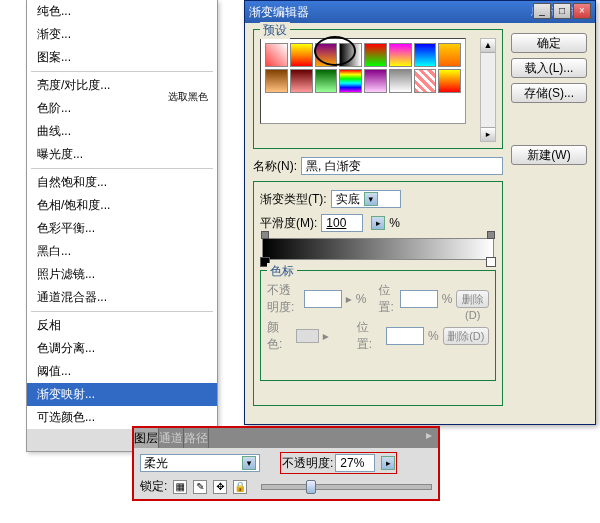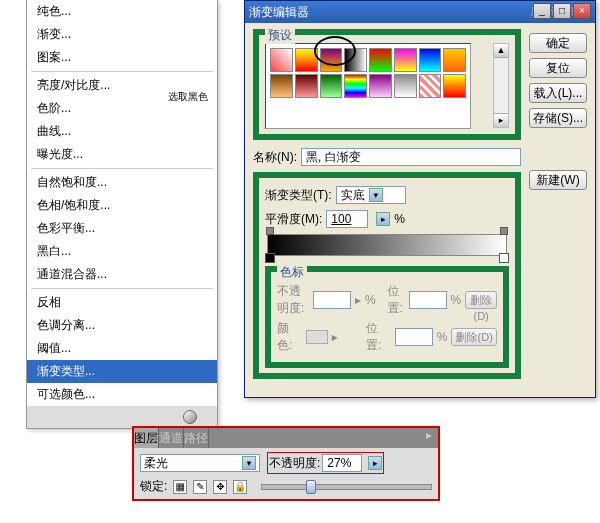--- a/index.html
+++ b/index.html
@@ -22,21 +22,21 @@
 .titlebar{height:22px;background:linear-gradient(#3b78d8,#2a5db0);display:flex;align-items:center;padding:0 4px;color:#fff;font-size:12px}
 .titlebar .spacer{flex:1}
 .tb-right{position:absolute;right:4px;top:2px;display:flex;gap:2px}
 .winbtn{width:18px;height:16px;background:linear-gradient(#e8e8e8,#c0c0c0);border:1px solid #555;font-size:10px;text-align:center;line-height:14px;cursor:default}
 .winbtn.close{background:linear-gradient(#f08080,#d04040);color:#fff}
 .dlg-body{padding:6px 8px 10px;display:flex;gap:8px}
 .left-col{flex:1}
 .right-col{width:76px;display:flex;flex-direction:column;gap:5px;padding-top:4px}
 .btn{height:20px;border:1px solid #888;background:linear-gradient(#fff,#ddd);border-radius:3px;font-size:12px;text-align:center;line-height:18px;cursor:default}
 
-.group{border:6px solid #15803d;padding:8px 6px 5px;margin-bottom:8px;position:relative}
+.group{border:1px solid #15803d;padding:8px 6px 24px;margin-bottom:8px;position:relative}
 .group-title{position:absolute;top:-8px;left:6px;background:#ece9d8;padding:0 3px;color:#30578c;font-size:12px}
 
 .preset-grid{width:206px;height:86px;border:1px inset #999;background:#fff;padding:4px;display:grid;grid-template-columns:repeat(8,1fr);grid-template-rows:repeat(3,1fr);gap:2px}
 .sw{border:1px solid #888}
 .scroll-v{width:16px;background:#eee;border:1px solid #bbb;position:absolute;right:6px;top:8px;bottom:6px}
 .scroll-btn{height:14px;background:linear-gradient(#fff,#ccc);border-bottom:1px solid #aaa;text-align:center;font-size:9px;line-height:12px}
 .scroll-btn.bot{position:absolute;bottom:0;width:100%;border-top:1px solid #aaa;border-bottom:none}
 
 .row{display:flex;align-items:center;gap:4px;margin-bottom:6px}
 .label{color:#000}
@@ -54,21 +54,21 @@
 .mini-btn{width:50px;height:18px;border:1px solid #aaa;background:linear-gradient(#f5f5f5,#e0e0e0);border-radius:3px;font-size:11px;text-align:center;line-height:16px;color:#888}
 .swatch-box{width:24px;height:14px;border:1px solid #aaa;background:#ddd}
 
 
 .layers{position:absolute;left:132px;top:426px;width:308px;border:2px solid #c00}
 .tabs{display:flex;background:#888;height:20px}
 .tab{padding:2px 0;color:#ccc;border-right:1px solid #666}
 .tab.active{background:#aaa;color:#000}
 .tab-menu{margin-left:auto;width:18px;text-align:center;color:#ccc}
 .lay-body{background:#ddd;padding:4px 6px}
-.lay-row{display:flex;align-items:center;gap:7px;margin-bottom:4px}
+.lay-row{display:flex;align-items:center;gap:20px;margin-bottom:4px}
 .blend-dd{flex:0 0 120px;height:18px;background:#fff;border:1px solid #7f9db9;display:flex;align-items:center;padding:0 3px}
 .opacity-box{display:flex;align-items:center;border:1px solid #c00;padding:1px}
 .lock-row{display:flex;align-items:center;gap:6px;font-size:11px}
 .lock-icn{width:14px;height:14px;border:1px solid #888;background:#fff;font-size:10px;text-align:center;line-height:12px}
 .slider{flex:1;height:6px;background:#bbb;border:1px solid #888;position:relative;margin-left:8px}
 .slider-thumb{position:absolute;top:-5px;left:26%;width:10px;height:14px;background:linear-gradient(#eef,#9bd);border:1px solid #678;border-radius:2px}
 </style>
 </head>
 <body>
 
@@ -80,26 +80,27 @@
       <div class="menu-sep"></div>
       <div class="menu-item">亮度/对比度...</div>
       <div class="menu-item">色阶...</div>
       <div class="menu-item">曲线...</div>
       <div class="menu-item">曝光度...</div>
       <div class="menu-sep"></div>
       <div class="menu-item">自然饱和度...</div>
       <div class="menu-item">色相/饱和度...</div>
       <div class="menu-item">色彩平衡...</div>
       <div class="menu-item">黑白...</div>
+      <div class="menu-item">照片滤镜...</div>
       <div class="menu-item">通道混合器...</div>
       <div class="menu-sep"></div>
       <div class="menu-item">反相</div>
       <div class="menu-item">色调分离...</div>
       <div class="menu-item">阈值...</div>
-      <div class="menu-item selected">渐变类型...</div>
+      <div class="menu-item selected">渐变映射...</div>
       <div class="menu-item">可选颜色...</div>
     </div>
   <div class="menu-footer">
     <div class="footer-circle"></div>
   </div>
 </div>
 
 <div class="annot">选取黑色</div>
 <div class="annot-ellipse"></div>
 
@@ -189,21 +190,20 @@
             <span style="margin-left:24px">位置:</span>
             <input class="input" disabled="" style="">
             <span>%</span>
             <div class="mini-btn">删除(D)</div>
           </div>
         </div>
       </div>
     </div>
     <div class="right-col">
       <div class="btn">确定</div>
-      <div class="btn">复位</div>
       <div class="btn">载入(L)...</div>
       <div class="btn">存储(S)...</div>
       <div style="height:32px"></div>
       <div class="btn">新建(W)</div>
     </div>
   </div>
 </div>
 
 <div class="layers">
   <div class="tabs">

